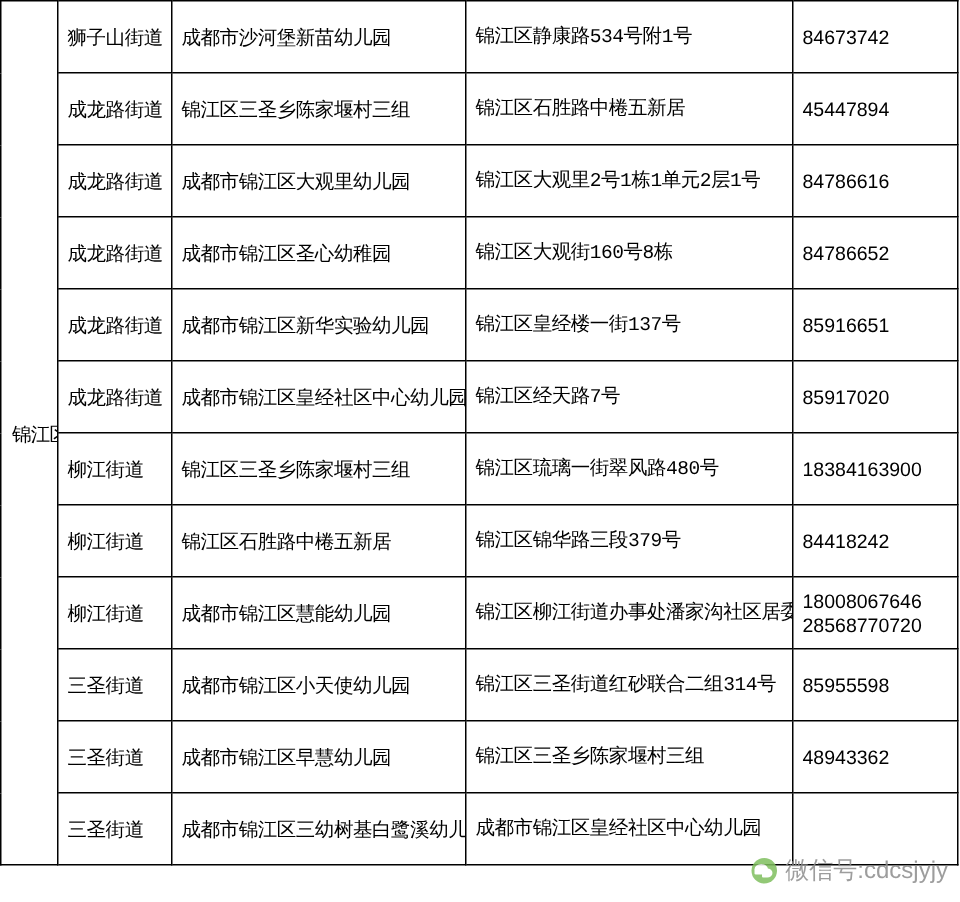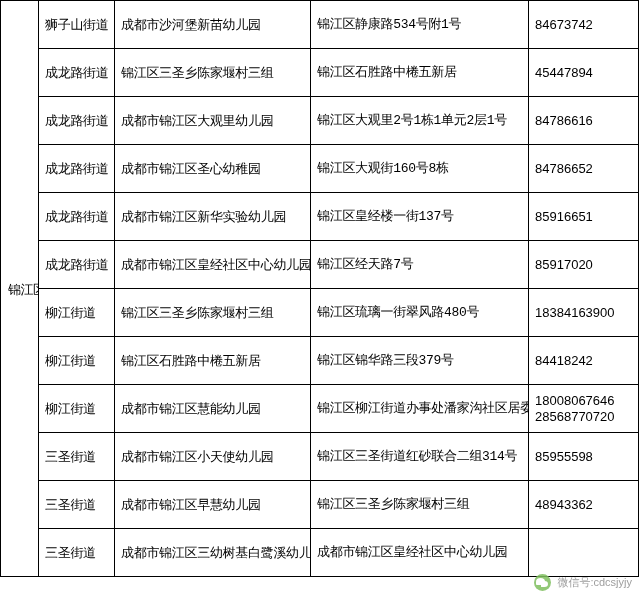--- a/index.html
+++ b/index.html
@@ -76,21 +76,21 @@
     line-height: 16px;
   }
   .watermark {
     position: absolute;
     right: 8px;
     bottom: 10px;
     display: flex;
     align-items: center;
     gap: 6px;
     color: #8d8d8d;
-    font-size: 11px;
+    font-size: 16px;
     opacity: 0.85;
     pointer-events: none;
   }
   .wm-logo {
     width: 17px;
     height: 17px;
     border-radius: 50%;
     background: #7fbf5f;
     position: relative;
     flex: none;

